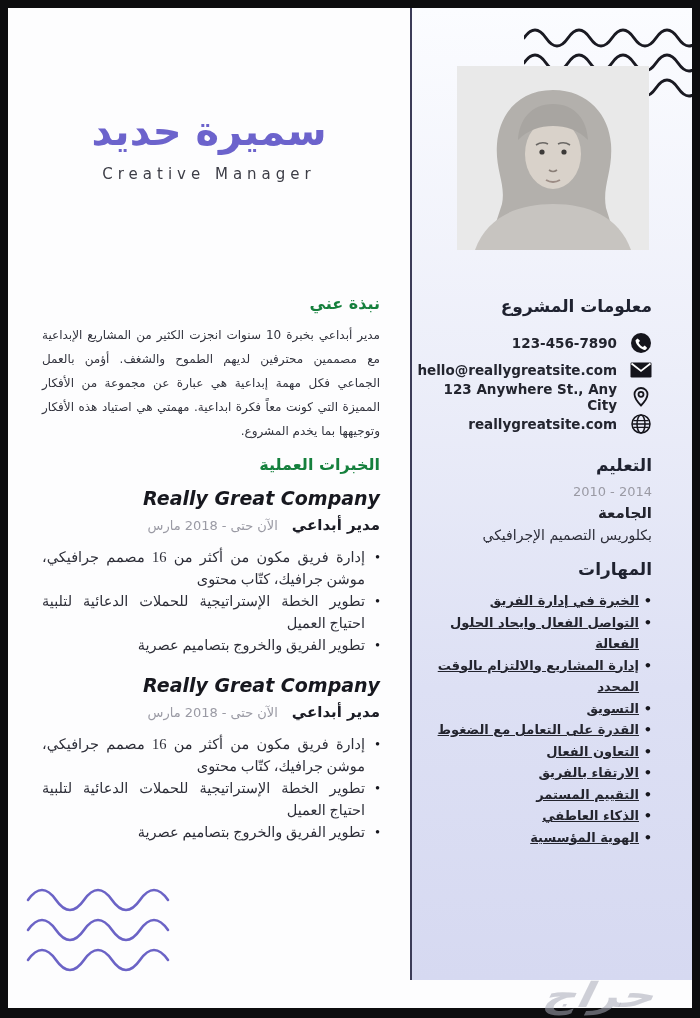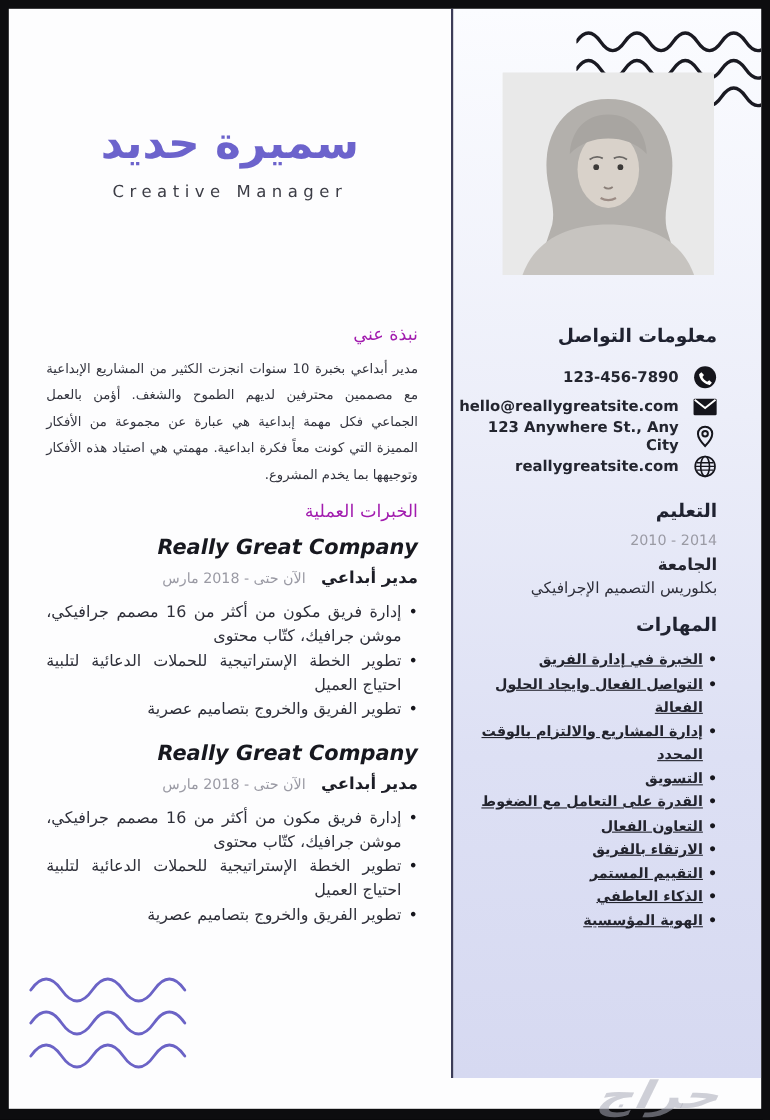--- a/index.html
+++ b/index.html
@@ -30,34 +30,34 @@
   .skills li{position:relative;padding-right:13px;font-size:13px;font-weight:600;
              line-height:21.5px;color:#23242e;}
   .skills li::before{content:"\2022";position:absolute;right:0;top:0;color:#16161d;}
 
   
   .left-col{position:absolute;left:0;top:0;width:402px;height:100%;}
   .name-block{position:absolute;top:98px;left:0;right:0;text-align:center;}
   .cv-name{font-size:40px;font-weight:700;color:#6c63cc;margin:0;line-height:1.25;}
   .cv-role{margin-top:9px;font-size:15px;letter-spacing:5px;color:#3c3d46;font-weight:500;}
   .about{position:absolute;top:286px;left:34px;right:30px;direction:rtl;}
-  .sec-title{font-size:16px;font-weight:400;color:#a21caf;margin:0 0 10px 0;text-align:right;}
+  .sec-title{font-size:16px;font-weight:700;color:#15803d;margin:0 0 10px 0;text-align:right;}
   .about-body{font-size:12px;line-height:24px;text-align:justify;color:#33343e;margin:0;}
   .experience{position:absolute;top:447px;left:34px;right:30px;direction:rtl;}
   .entry{margin-top:13px;}
   .entry + .entry{margin-top:18px;}
   .company{font-size:19px;font-weight:700;font-style:italic;color:#17181f;
            text-align:right;direction:ltr;margin:0 0 7px 0;}
   .role-line{display:flex;direction:ltr;justify-content:flex-end;align-items:baseline;gap:14px;margin:0 0 12px 0;}
   .period{display:inline-flex;direction:ltr;gap:4px;font-size:13px;color:#9a9aa4;}
   .tok{unicode-bidi:isolate;direction:rtl;}
   .job-role{font-size:15px;font-weight:700;color:#1c1d26;}
   .entry ul{list-style:none;margin:0;padding:0;}
   .entry li{position:relative;padding-right:15px;font-size:14.5px;line-height:22px;
-            text-align:justify;color:#2e2f39;}
+            text-align:justify;color:#2e2f39;font-family:Liberation Serif, serif;}
   .entry li::before{content:"\2022";position:absolute;right:0;top:0;color:#16161d;}
   .bottom-waves{position:absolute;left:16px;top:880px;width:152px;height:90px;}
 
   
   .watermark{position:absolute;right:42px;bottom:-4px;z-index:6;
              font-size:46px;font-weight:700;color:rgba(168,170,182,0.55);
              transform:skewX(-26deg) scaleY(0.75);letter-spacing:4px;direction:rtl;}
 </style>
 </head>
 <body>
@@ -83,21 +83,21 @@
           <circle cx="85" cy="86" r="2.6" fill="#3c3a38"></circle>
           <circle cx="107" cy="86" r="2.6" fill="#3c3a38"></circle>
           <path d="M79 79 q6 -4 12 -1 M101 78 q6 -3 12 1" stroke="#6b6865" stroke-width="1.6" fill="none"></path>
           <path d="M92 104 q4 3 8 0" stroke="#8a7f78" stroke-width="1.6" fill="none"></path>
           <path d="M89 114 q7 4 14 0" stroke="#9c8c85" stroke-width="2" fill="none"></path>
         </svg>
       </div>
 
       <div class="side-content">
 
-        <h3 class="side-title">معلومات التواصل</h3>
+        <h3 class="side-title">معلومات المشروع</h3>
 
         <div class="contact-row">
           <span class="contact-val">123-456-7890</span>
           <span class="cicon">
             <svg viewBox="0 0 22 22" width="22" height="22">
                 <circle cx="11" cy="11" r="10" fill="#15151c"></circle>
               <path d="M7.6 6.4 l2.4 2.4 -1.4 1.9 c0.9 1.9 2.4 3.4 4.3 4.3 l1.9 -1.4 2.4 2.4 -1.9 1.9 c-3 0.4 -9.6 -4.1 -9.8 -9.6 z" fill="#fff"></path>
               </svg>
           </span>
         </div>

